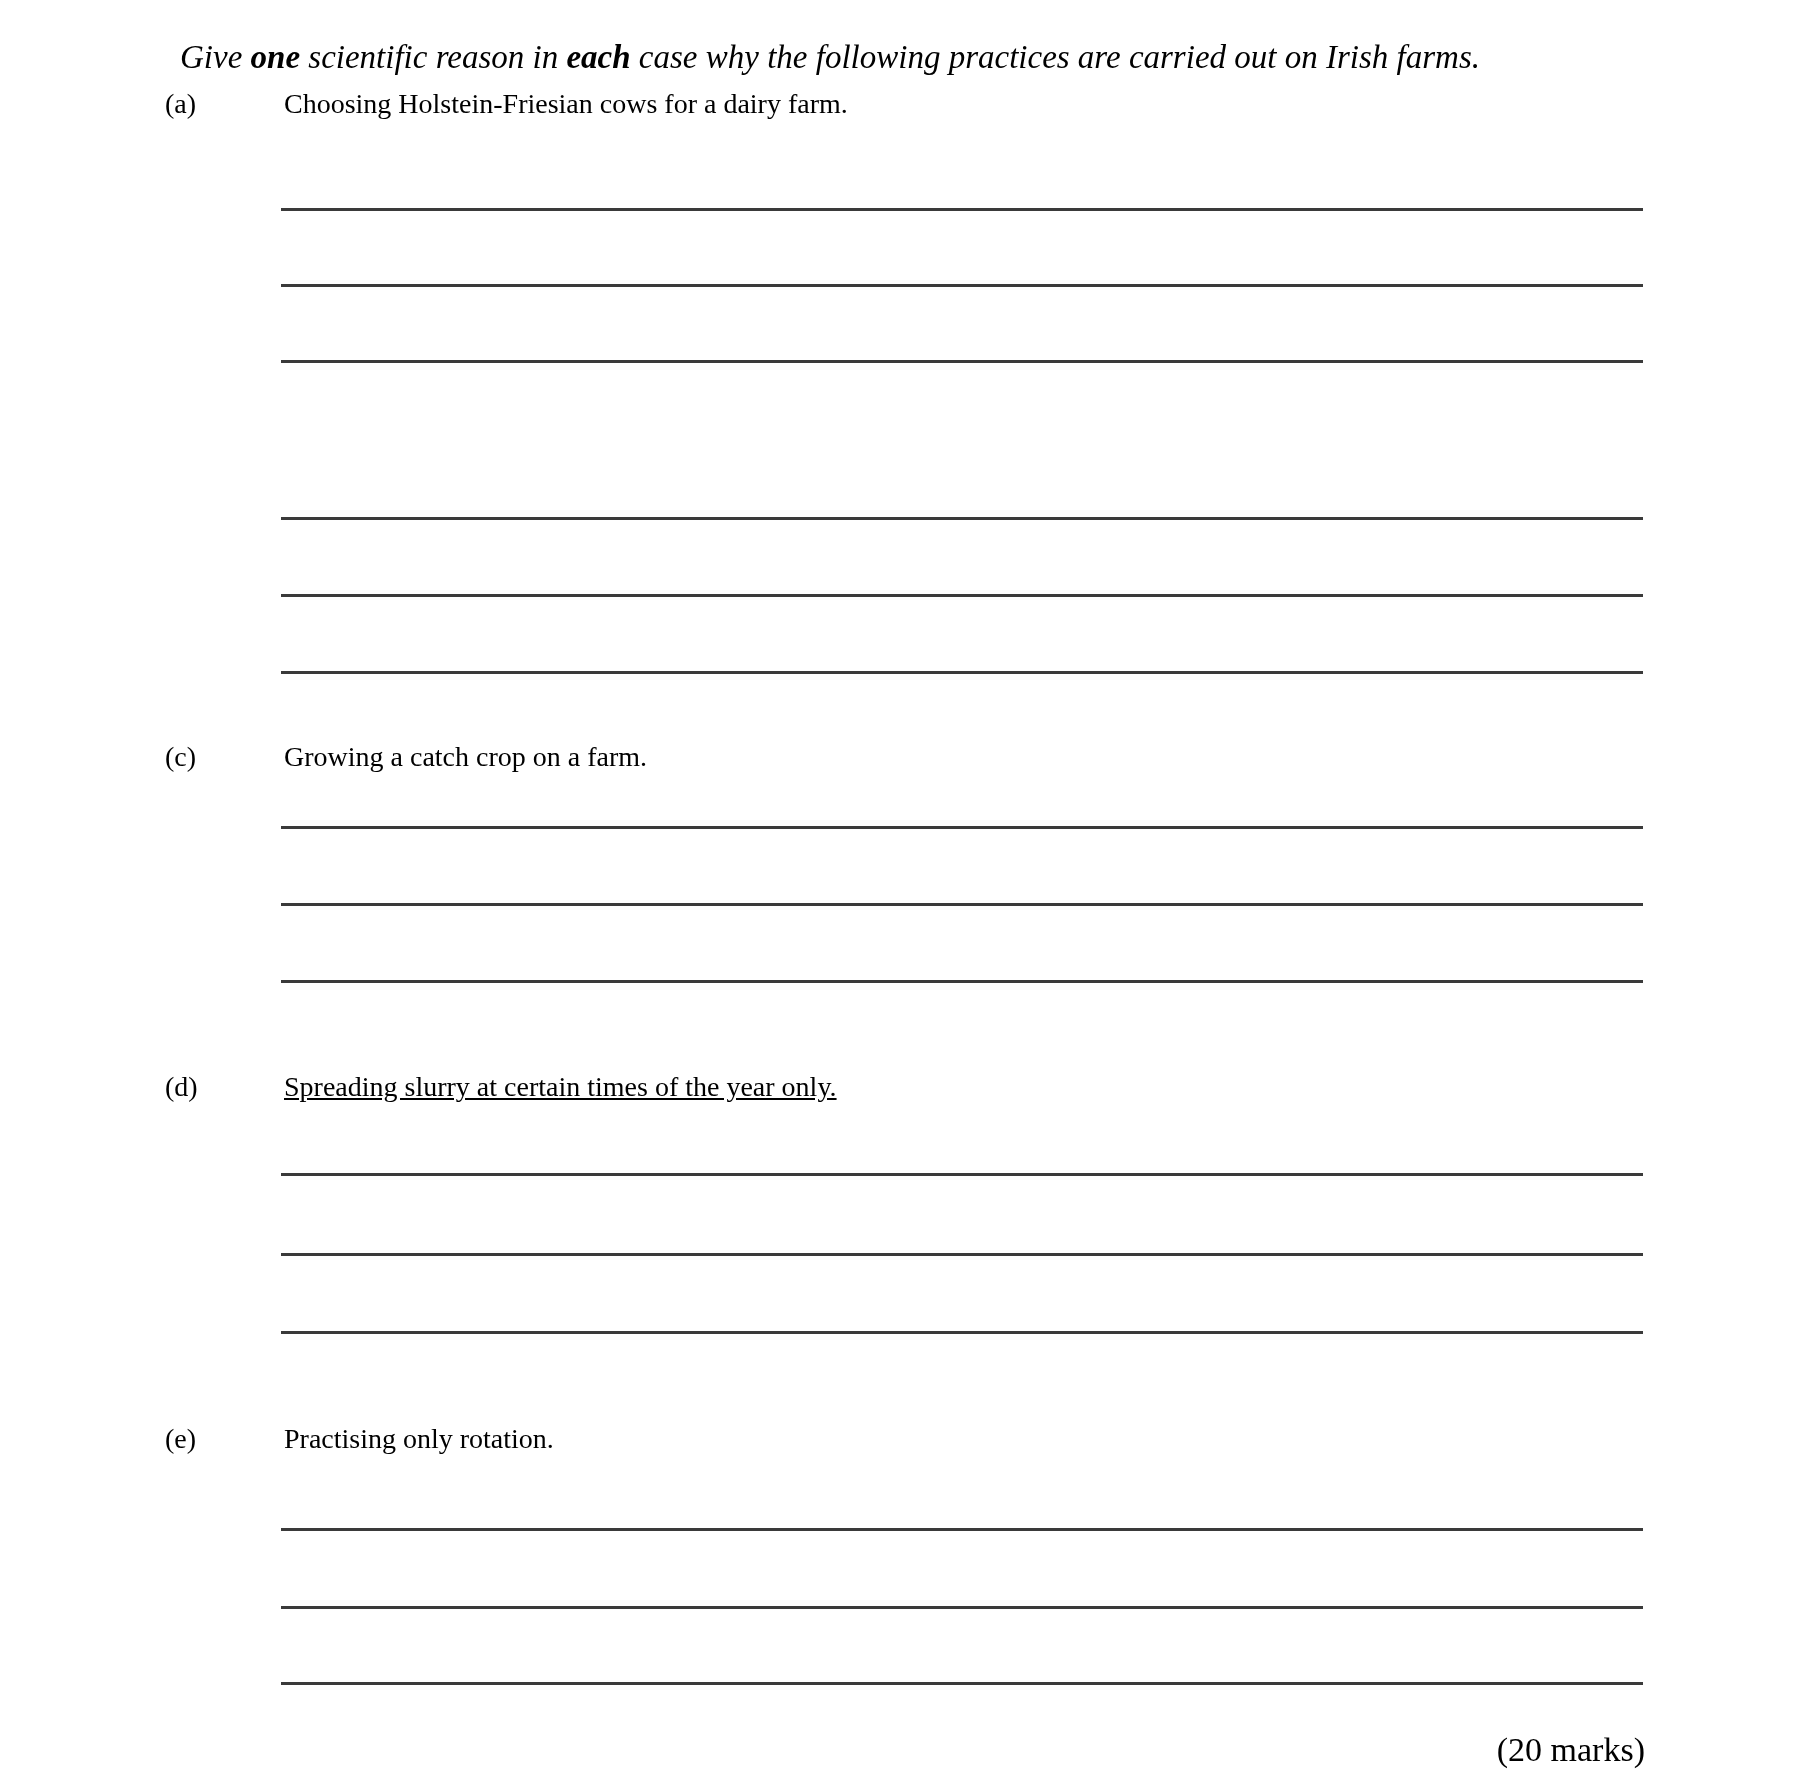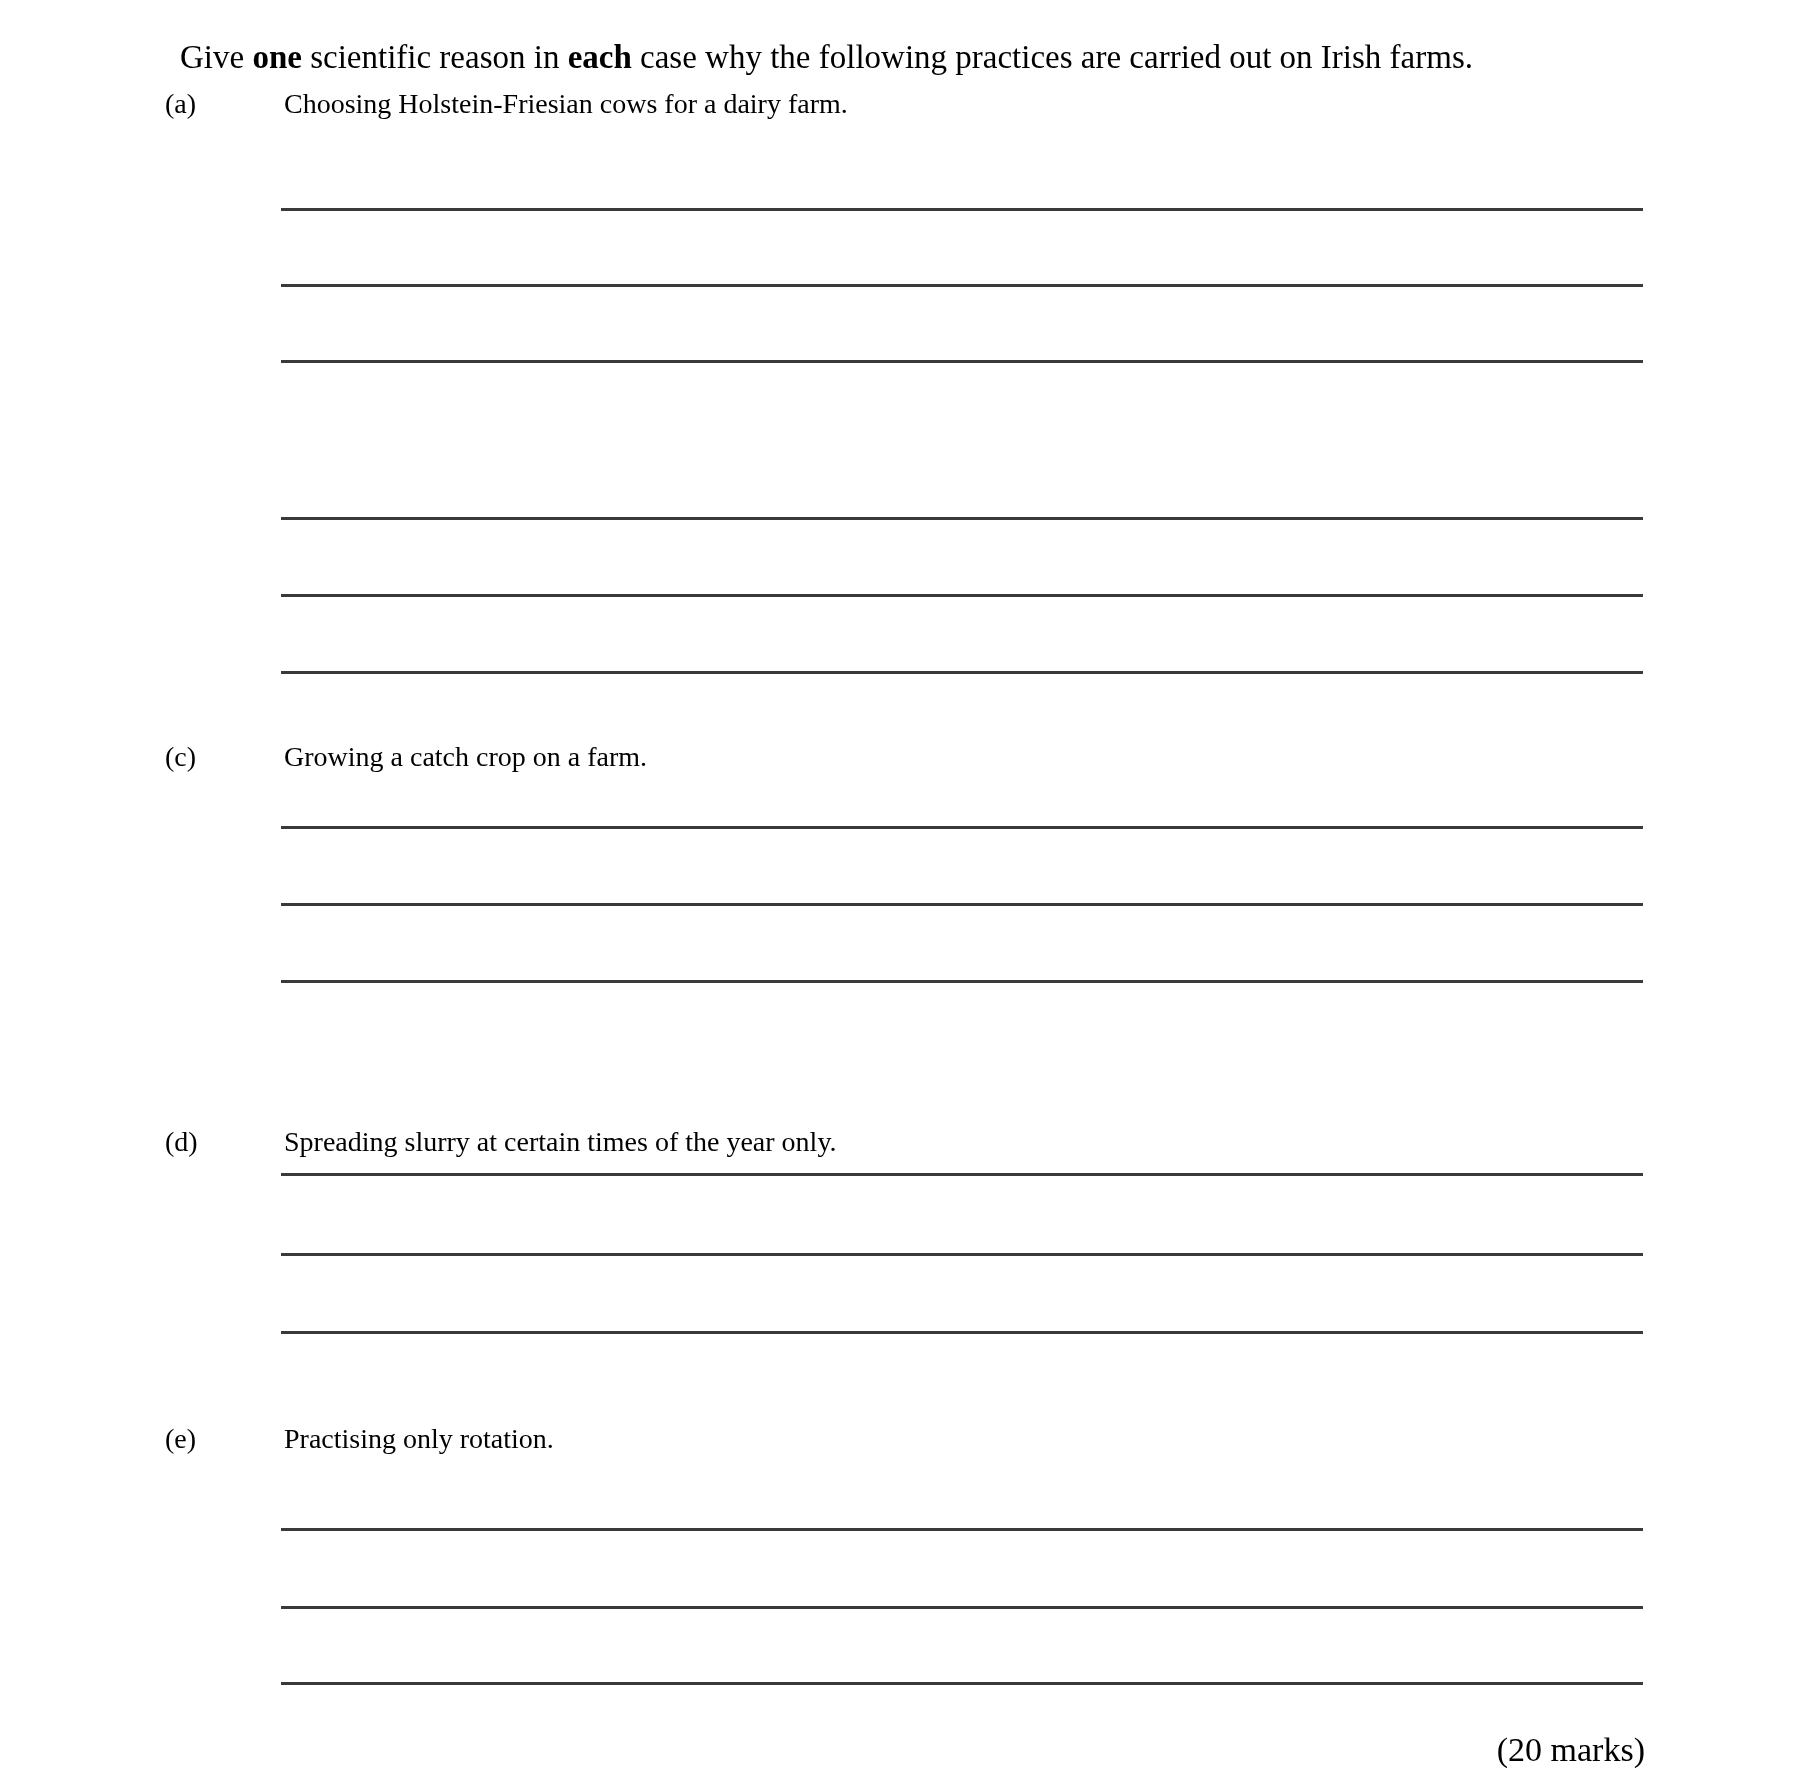--- a/index.html
+++ b/index.html
@@ -16,20 +16,21 @@
     color: #000000;
     overflow: hidden;
   }
   .prompt {
     position: absolute;
     left: 180px;
     top: 4px;
     font-size: 33px;
     line-height: 40px;
     white-space: nowrap;
+    font-style: italic;
   }
   .bold { font-weight: bold; }
   .question {
     position: absolute;
     left: 165px;
     font-size: 28px;
     line-height: 40px;
     white-space: nowrap;
   }
   .qlabel {
@@ -70,21 +71,21 @@
   <div class="answer-line" style="top:594px;"></div>
   <div class="answer-line" style="top:671px;"></div>
 
   <div class="question" style="top:737px;">
     <span class="qlabel">(c)</span><span>Growing a catch crop on a farm.</span>
   </div>
   <div class="answer-line" style="top:826px;"></div>
   <div class="answer-line" style="top:903px;"></div>
   <div class="answer-line" style="top:980px;"></div>
 
-  <div class="question" style="top:1122px;">
+  <div class="question" style="top:1067px;text-decoration:underline;">
     <span class="qlabel">(d)</span><span>Spreading slurry at certain times of the year only.</span>
   </div>
   <div class="answer-line" style="top:1173px;"></div>
   <div class="answer-line" style="top:1253px;"></div>
   <div class="answer-line" style="top:1331px;"></div>
 
   <div class="question" style="top:1419px;">
     <span class="qlabel">(e)</span><span>Practising only rotation.</span>
   </div>
   <div class="answer-line" style="top:1528px;"></div>

